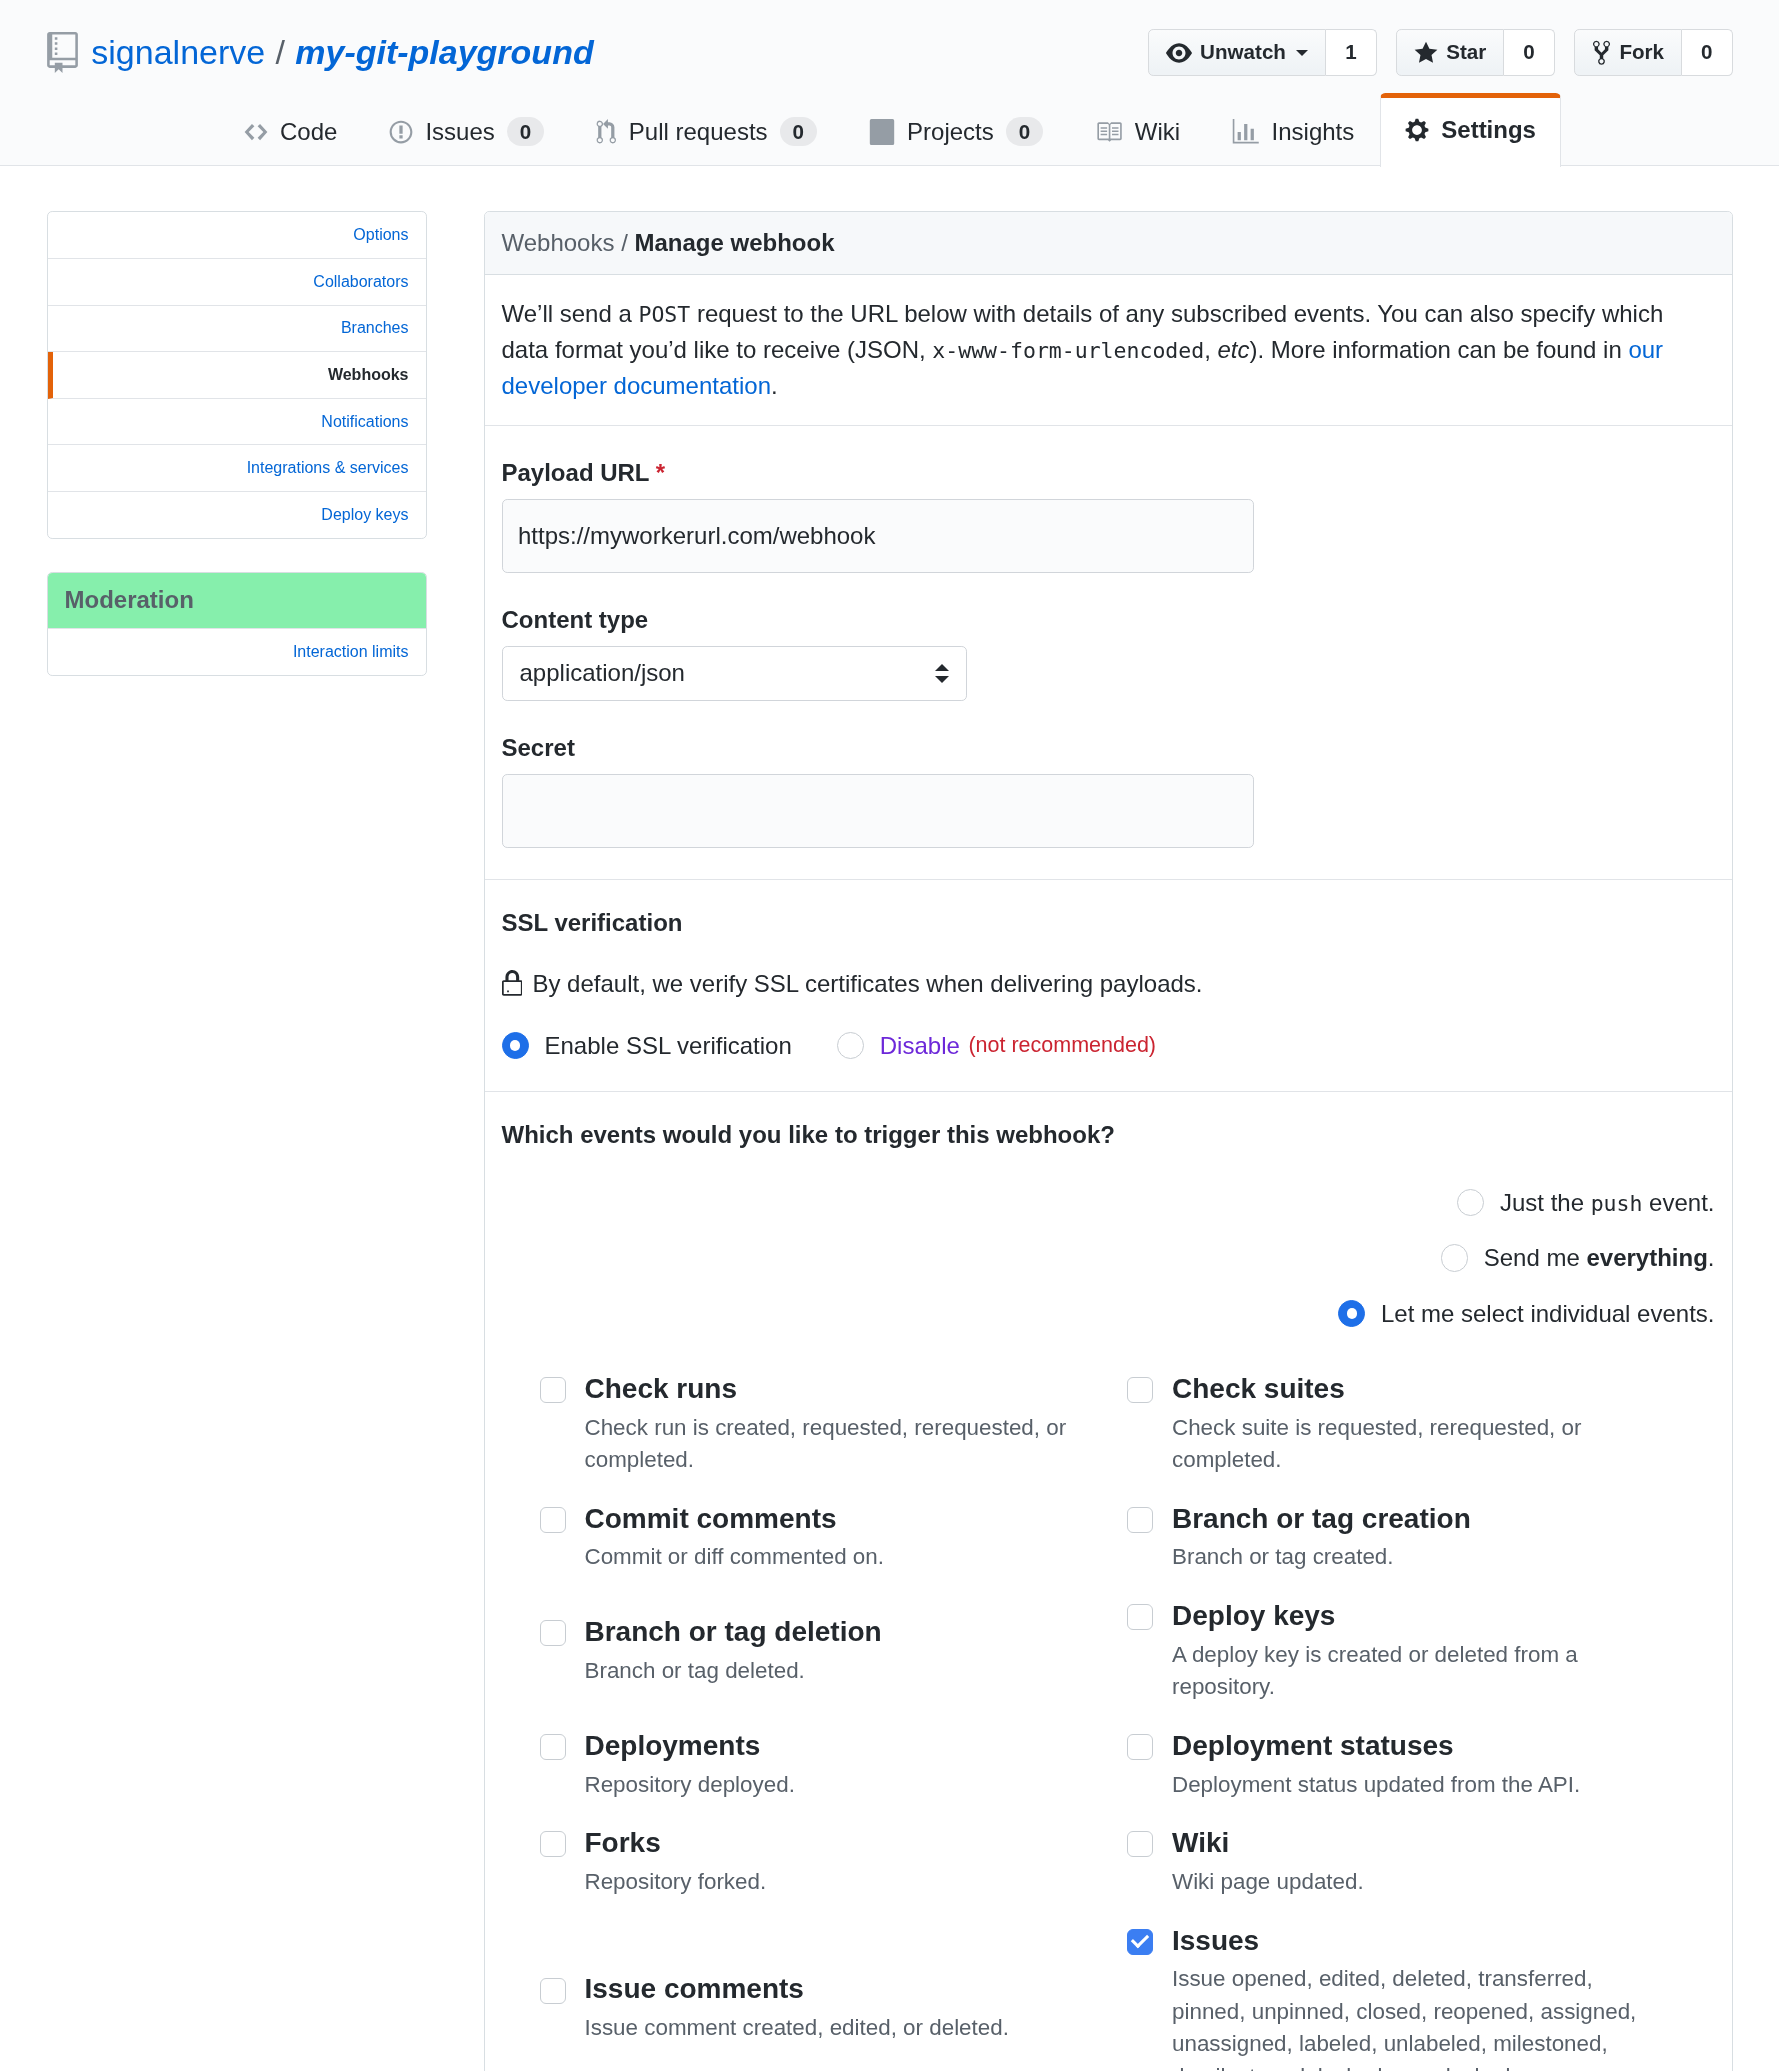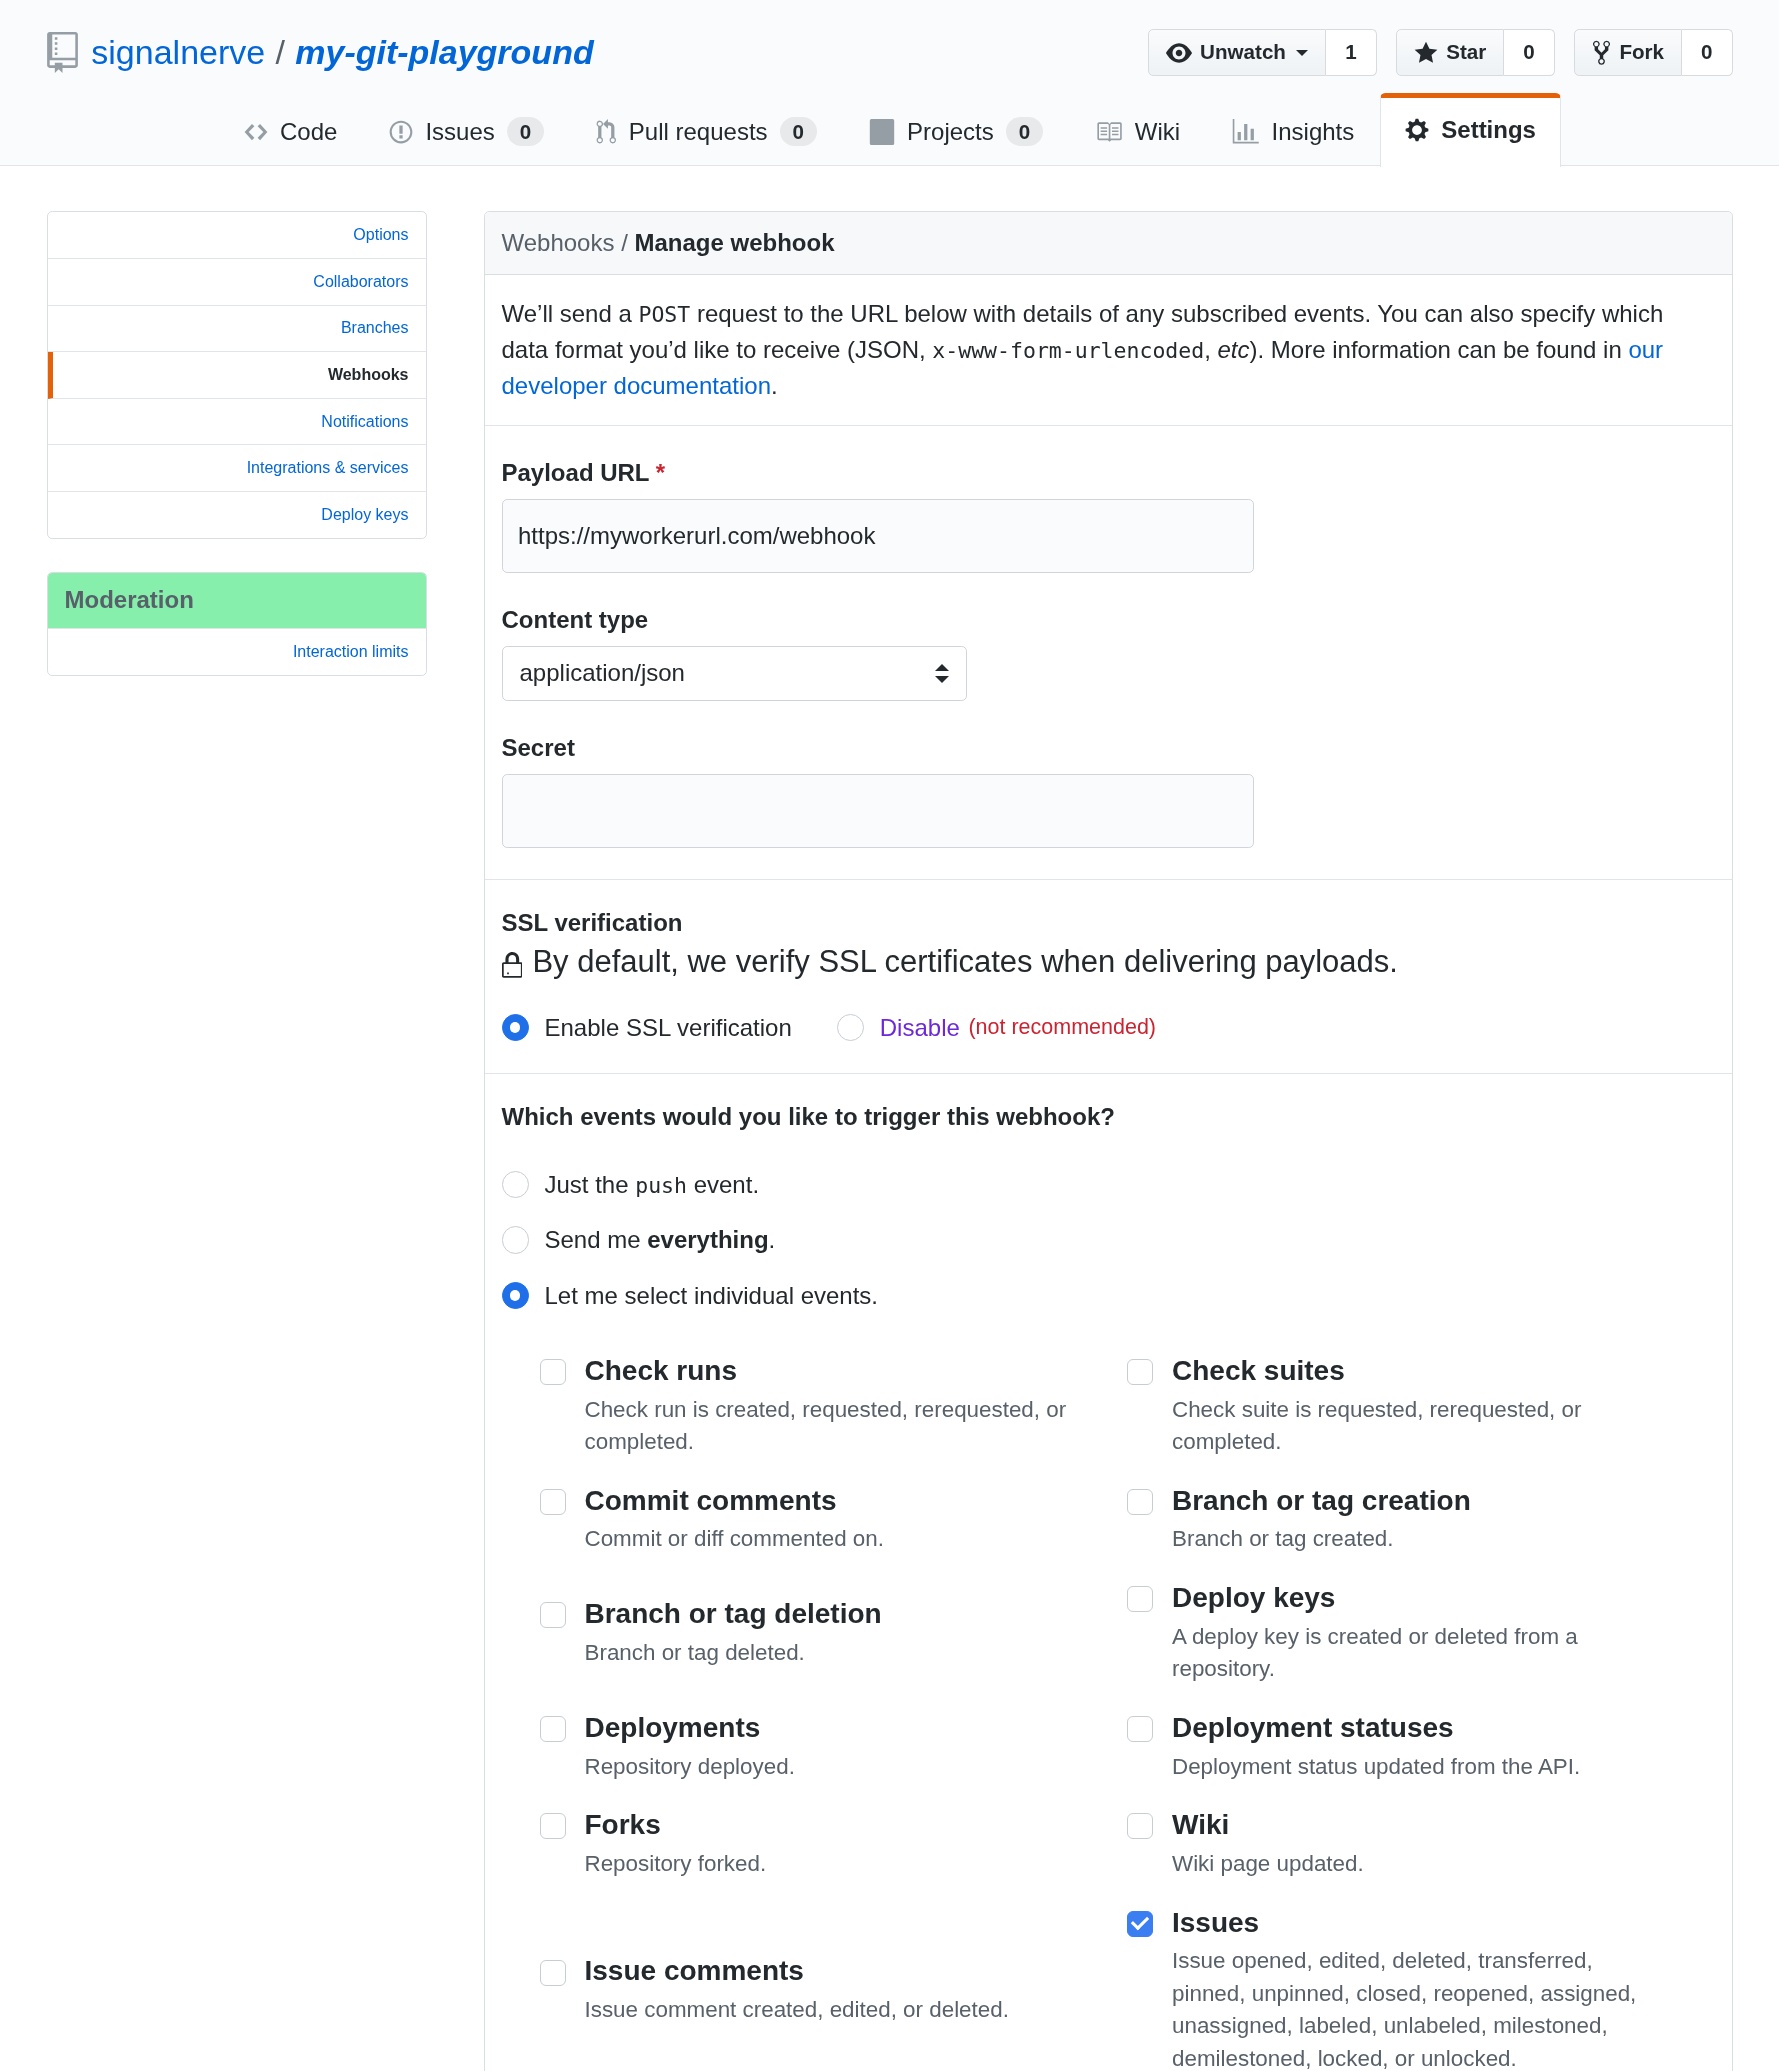--- a/index.html
+++ b/index.html
@@ -107,40 +107,40 @@
     padding: 0 17px; background: #fff; border: 1.7px solid #d1d5da; border-radius: 5.2px;
     font-size: 24px; cursor: pointer;
   }
   .updown { display: flex; flex-direction: column; gap: 5.2px; }
   .updown i { display: block; width: 0; height: 0; border: 7.7px solid transparent; }
   .updown i.up { border-bottom-color: #24292e; border-top-width: 0; }
   .updown i.down { border-top-color: #24292e; border-bottom-width: 0; }
   .secret-spacer { height: 31px; }
 
   .section-heading { font-size: 24px; font-weight: bold; margin: 29px 0 0; }
-  .ssl-note { display: flex; align-items: flex-end; gap: 10.3px; margin-top: 7px; font-size: 31px; color: #24292e; }
+  .ssl-note { display: flex; align-items: flex-start; gap: 10.3px; margin-top: 33px; font-size: 24px; color: #24292e; }
   .ssl-note svg { fill: #24292e; flex: none; }
 
   .radio-row { display: flex; align-items: center; margin-top: 34px; font-size: 24px; }
   .radio {
     flex: none; width: 27.5px; height: 27.5px; border-radius: 50%;
     border: 1.7px solid #c8cdd2; background: #fff; margin-right: 15.5px; position: relative; cursor: pointer;
   }
   .radio.checked { background: #1e6fe8; border-color: #1e6fe8; }
   .radio.checked::after {
     content: ""; position: absolute; left: 50%; top: 50%; width: 10.3px; height: 10.3px;
     margin: -5.2px 0 0 -5.2px; border-radius: 50%; background: #fff;
   }
   .enable-label { font-weight: normal; margin-right: 45px; cursor: pointer; }
   .disable-label { color: #6d28d9; cursor: pointer; }
   .disable-note { color: #cb2431; font-size: 21.5px; margin-left: 8.6px; }
   .ssl-radios { margin-bottom: 3.4px; }
 
   .events-heading { font-size: 24px; font-weight: bold; margin: 29px 0 40px; }
-  .event-option { display: flex; align-items: center; margin-bottom: 27.5px; font-size: 24px; }
+  .event-option { display: flex; align-items: center; margin-bottom: 27.5px; font-size: 24px; justify-content: flex-end; }
   .event-option .opt-label { cursor: pointer; }
   .opt-strong { font-weight: bold; }
 
   .hooks { margin-left: 38px; margin-top: 45px; padding-bottom: 206px; }
   .hook-row { display: flex; align-items: center; margin-bottom: 26px; }
   .hook-cell { width: 50%; display: flex; align-items: flex-start; padding-right: 52px; }
   .checkbox {
     flex: none; width: 26px; height: 26px; border: 1.7px solid #c8cdd2; border-radius: 6px;
     background: #fff; margin-right: 19px; margin-top: 4.3px; position: relative; cursor: pointer;
   }

